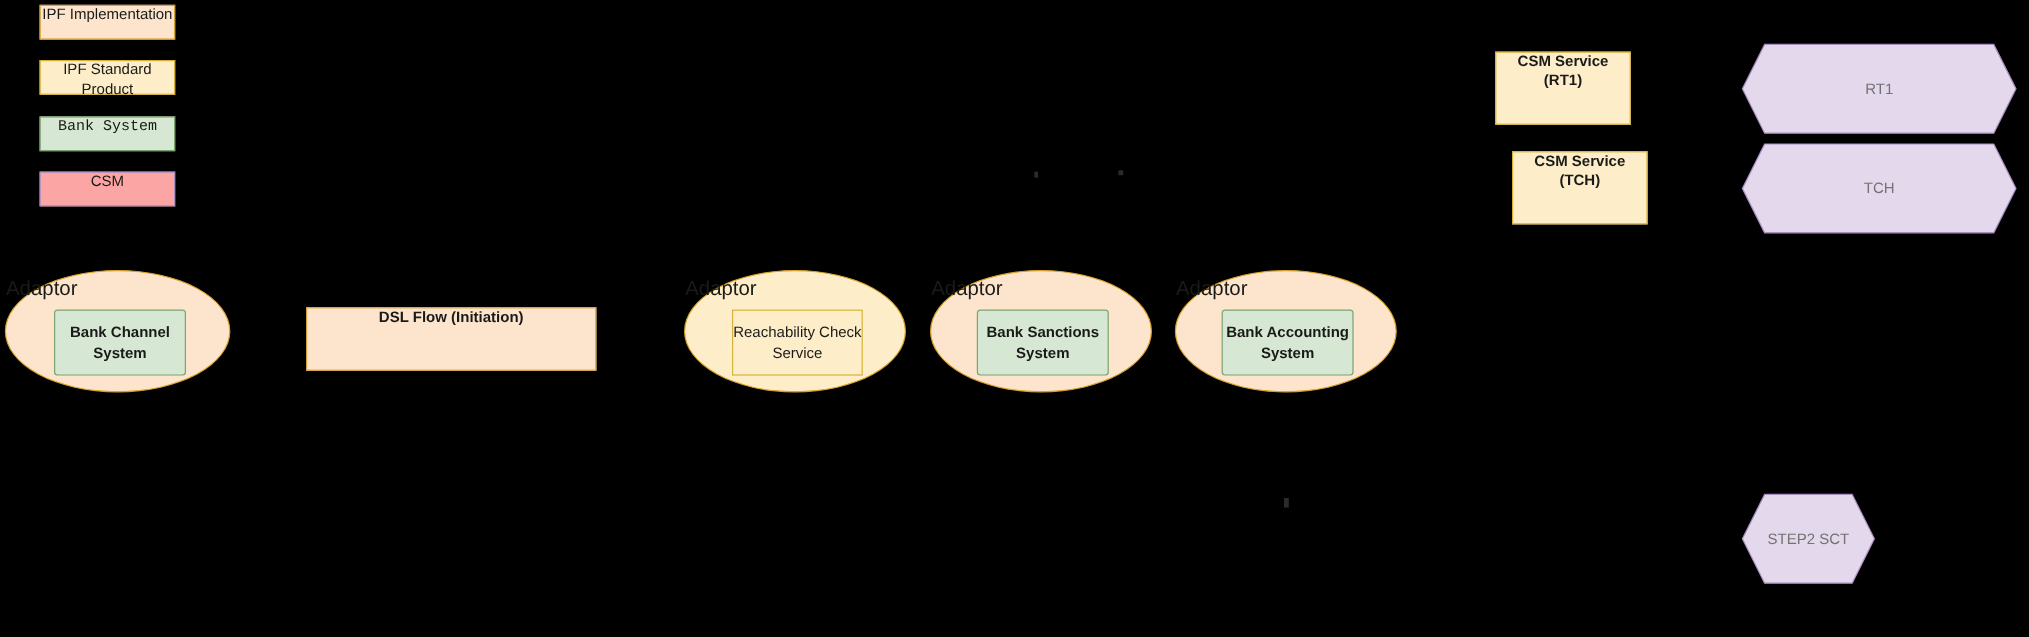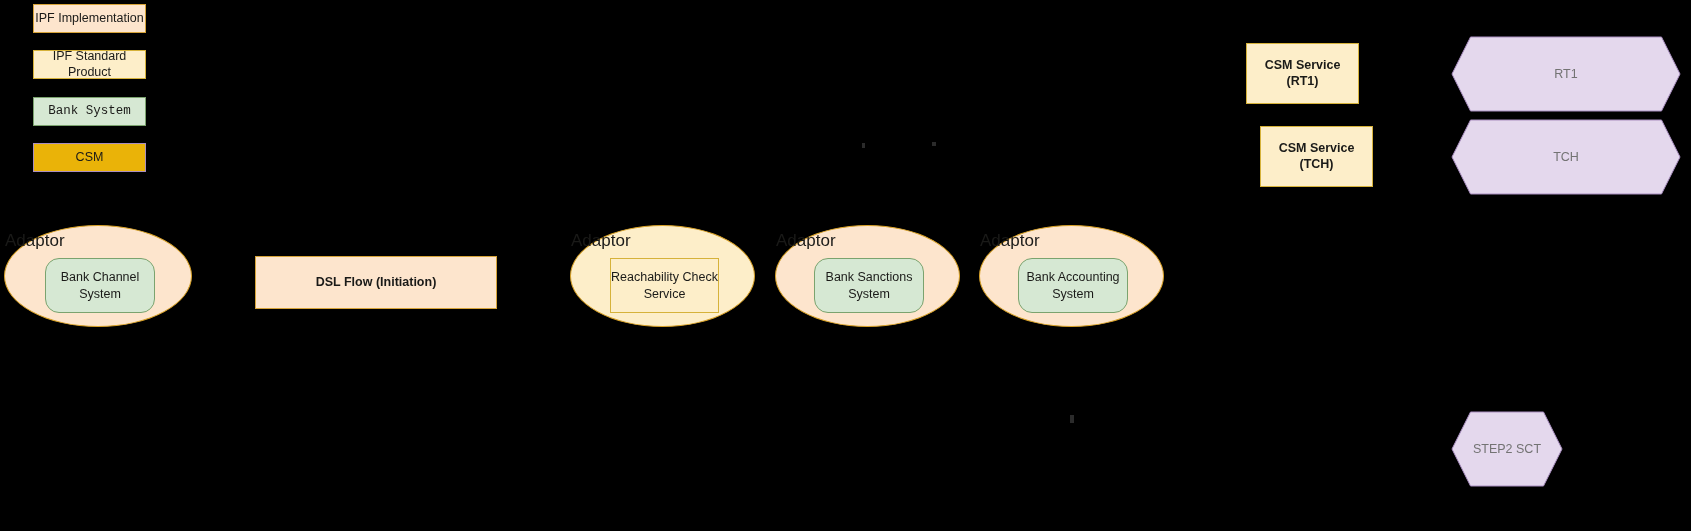--- a/index.html
+++ b/index.html
@@ -12,21 +12,20 @@
     width: 1691px;
     height: 531px;
     background: #000000;
     overflow: hidden;
     font-family: "Liberation Sans", sans-serif;
   }
   .node {
     position: absolute;
     box-sizing: border-box;
     display: flex;
-    align-items: center;
     justify-content: center;
     text-align: center;
     color: #1a1a18;
     line-height: 1.25;
   }
 
   
   .rect {
     border-style: solid;
     border-width: 1px;
@@ -38,21 +37,21 @@
   .stdprod {           
     background: #fdeec9;
     border-color: #d6b23a;
   }
   .banksys {           
     background: #d6e8d3;
     border-color: #7ba36e;
     font-family: Liberation Mono, monospace;
   }
   .csm {               
-    background: #eab308;
+    background: #fca5a5;
     border-color: #a98ec0;
   }
 
   
   .legend-box {
     font-size: 12.5px;
   }
 
   
   .dslflow {
@@ -87,21 +86,22 @@
     text-align: center;
     font-size: 12.5px;
     color: #1a1a18;
     line-height: 1.3;
     border-width: 1px;
     border-style: solid;
   }
   .inner-node.green {
     background: #d6e8d3;
     border-color: #7ba36e;
-    border-radius: 14px;
+    border-radius: 3px;
+    font-weight: bold;
   }
   .inner-node.yellow {
     background: #fdeec9;
     border-color: #d6b23a;
     border-radius: 0;
   }
 
   
   .hexwrap {
     position: absolute;

